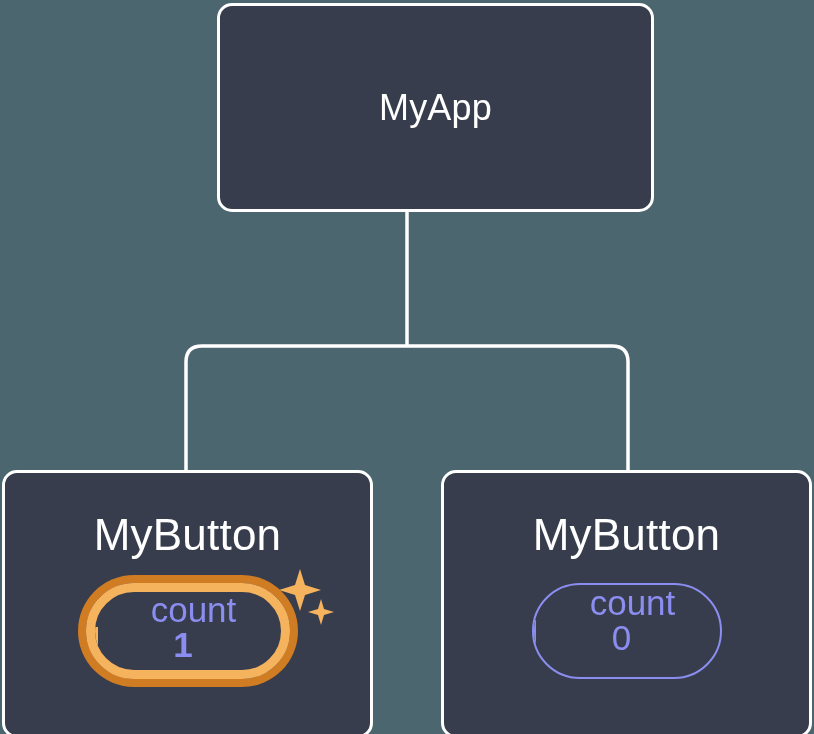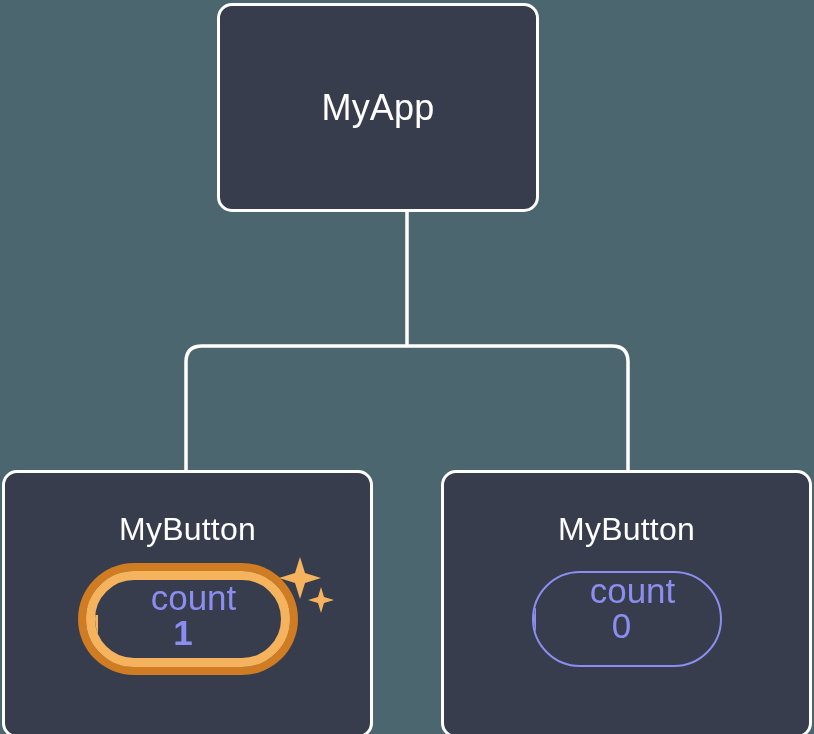--- a/index.html
+++ b/index.html
@@ -33,42 +33,42 @@
     background: #373d4c;
     border: 3px solid #ffffff;
     border-radius: 15px;
     display: flex;
     flex-direction: column;
     align-items: center;
   }
   .node-root {
     left: 217px;
     top: 3px;
-    width: 322px;
+    width: 437px;
     height: 209px;
     justify-content: center;
   }
   .node-child-left {
     left: 2px;
     top: 470px;
     width: 371px;
     height: 268px;
     padding-top: 40px;
   }
   .node-child-right {
     left: 441px;
     top: 470px;
     width: 371px;
     height: 268px;
     padding-top: 40px;
   }
 
   .node-title {
     color: #ffffff;
-    font-size: 32px;
+    font-size: 44px;
     font-weight: 400;
     letter-spacing: 0.2px;
     line-height: 1;
     white-space: nowrap;
   }
   .node-root .node-title {
     font-size: 36px;
   }
 
   

